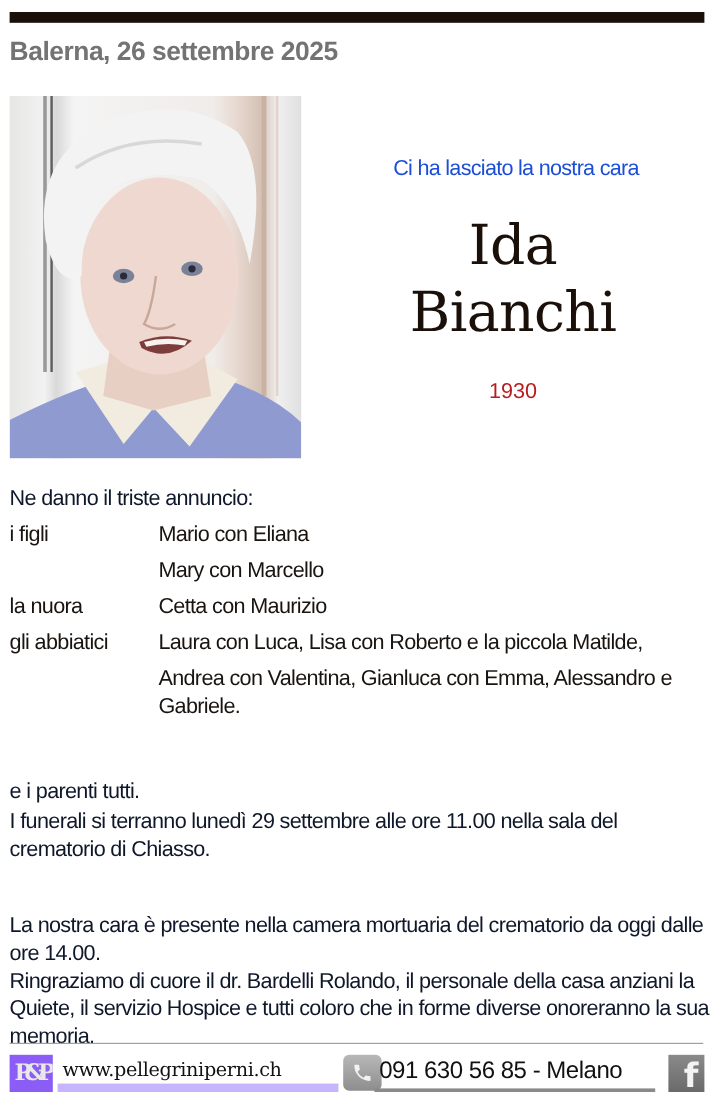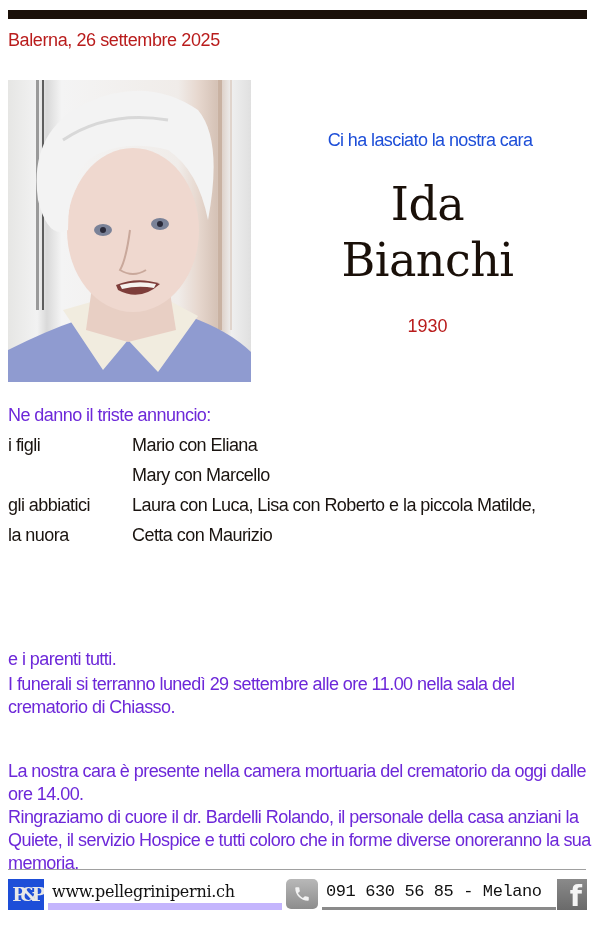--- a/index.html
+++ b/index.html
@@ -20,23 +20,24 @@
       left: 8px;
       top: 10px;
       width: 579px;
       height: 9px;
       background: #1a1009;
     }
     .dateline {
       position: absolute;
       left: 8px;
       top: 30px;
-      font-size: 18px;
+      font-size: 22px;
       letter-spacing: -0.4px;
-      color: #b91c1c;
+      color: #737373;
+      font-weight: bold;
     }
     .photo {
       position: absolute;
       left: 8px;
       top: 80px;
       width: 243px;
       height: 302px;
       overflow: hidden;
       background: linear-gradient(90deg, #e6e6e4 0%, #f2f2f2 12%, #d9d9d9 16%, #f4f4f4 22%, #f0ece9 70%, #e7d8cf 78%, #d5c2b6 86%, #efefef 92%, #e0e0e0 100%);
     }
@@ -72,21 +73,21 @@
       text-align: center;
       font-size: 18px;
       color: #b91c1c;
     }
     .body-text {
       position: absolute;
       left: 8px;
       font-size: 18px;
       letter-spacing: -0.55px;
       line-height: 23px;
-      color: #6d28d9;
+      color: #0f172a;
     }
     .announce { top: 404px; }
     .family-table {
       position: absolute;
       left: 8px;
       top: 434px;
       width: 590px;
       font-size: 18px;
       letter-spacing: -0.55px;
       line-height: 23px;
@@ -122,21 +123,21 @@
       top: 877px;
       height: 34px;
       width: 580px;
     }
     .logo-pp {
       position: absolute;
       left: 0;
       top: 2px;
       width: 36px;
       height: 31px;
-      background: #1d4ed8;
+      background: #8b5cf6;
       color: #e8e8e8;
       font-family: "DejaVu Serif", serif;
       font-weight: bold;
       font-size: 19px;
       line-height: 31px;
       letter-spacing: -6px;
       text-align: center;
       overflow: hidden;
     }
     .f-site {
@@ -161,28 +162,28 @@
       width: 32px;
       height: 30px;
       border-radius: 5px;
       background: linear-gradient(180deg, #b8b8b8 0%, #8d8d8d 100%);
       display: flex;
       align-items: center;
       justify-content: center;
     }
     .f-phone {
       position: absolute;
-      left: 314px;
+      left: 304px;
       top: 0;
       width: 234px;
       height: 33px;
       border-bottom: 3px solid #8a8a8a;
       box-sizing: border-box;
-      font-family: Liberation Mono, monospace;
-      font-size: 17px;
+      font-family: Liberation Sans, sans-serif;
+      font-size: 20px;
       line-height: 30px;
       letter-spacing: -0.4px;
       color: #111;
       padding-left: 4px;
       white-space: nowrap;
     }
     .fb-icon {
       position: absolute;
       left: 549px;
       top: 2px;
@@ -252,26 +253,30 @@
 <div class="family-table">
   <div class="fam-row">
     <div class="fam-rel">i figli</div>
     <div class="fam-names">Mario con Eliana</div>
   </div>
   <div class="fam-row">
     <div class="fam-rel"></div>
     <div class="fam-names">Mary con Marcello</div>
   </div>
   <div class="fam-row">
+    <div class="fam-rel">la nuora</div>
+    <div class="fam-names">Cetta con Maurizio</div>
+  </div>
+  <div class="fam-row">
     <div class="fam-rel">gli abbiatici</div>
     <div class="fam-names">Laura con Luca, Lisa con Roberto e la piccola Matilde,</div>
   </div>
   <div class="fam-row">
-    <div class="fam-rel">la nuora</div>
-    <div class="fam-names">Cetta con Maurizio</div>
+    <div class="fam-rel"></div>
+    <div class="fam-names">Andrea con Valentina, Gianluca con Emma, Alessandro e Gabriele.</div>
   </div>
 </div>
 
 <div class="body-text parenti">e i parenti tutti.</div>
 
 <div class="body-text para1">I funerali si terranno lunedì 29 settembre alle ore 11.00 nella sala del crematorio di Chiasso.</div>
 <div class="body-text para2">La nostra cara è presente nella camera mortuaria del crematorio da oggi dalle ore 14.00.</div>
 <div class="body-text para3">Ringraziamo di cuore il dr. Bardelli Rolando, il personale della casa anziani la Quiete, il servizio Hospice e tutti coloro che in forme diverse onoreranno la sua memoria.</div>
 
 <div class="footer-rule"></div>

